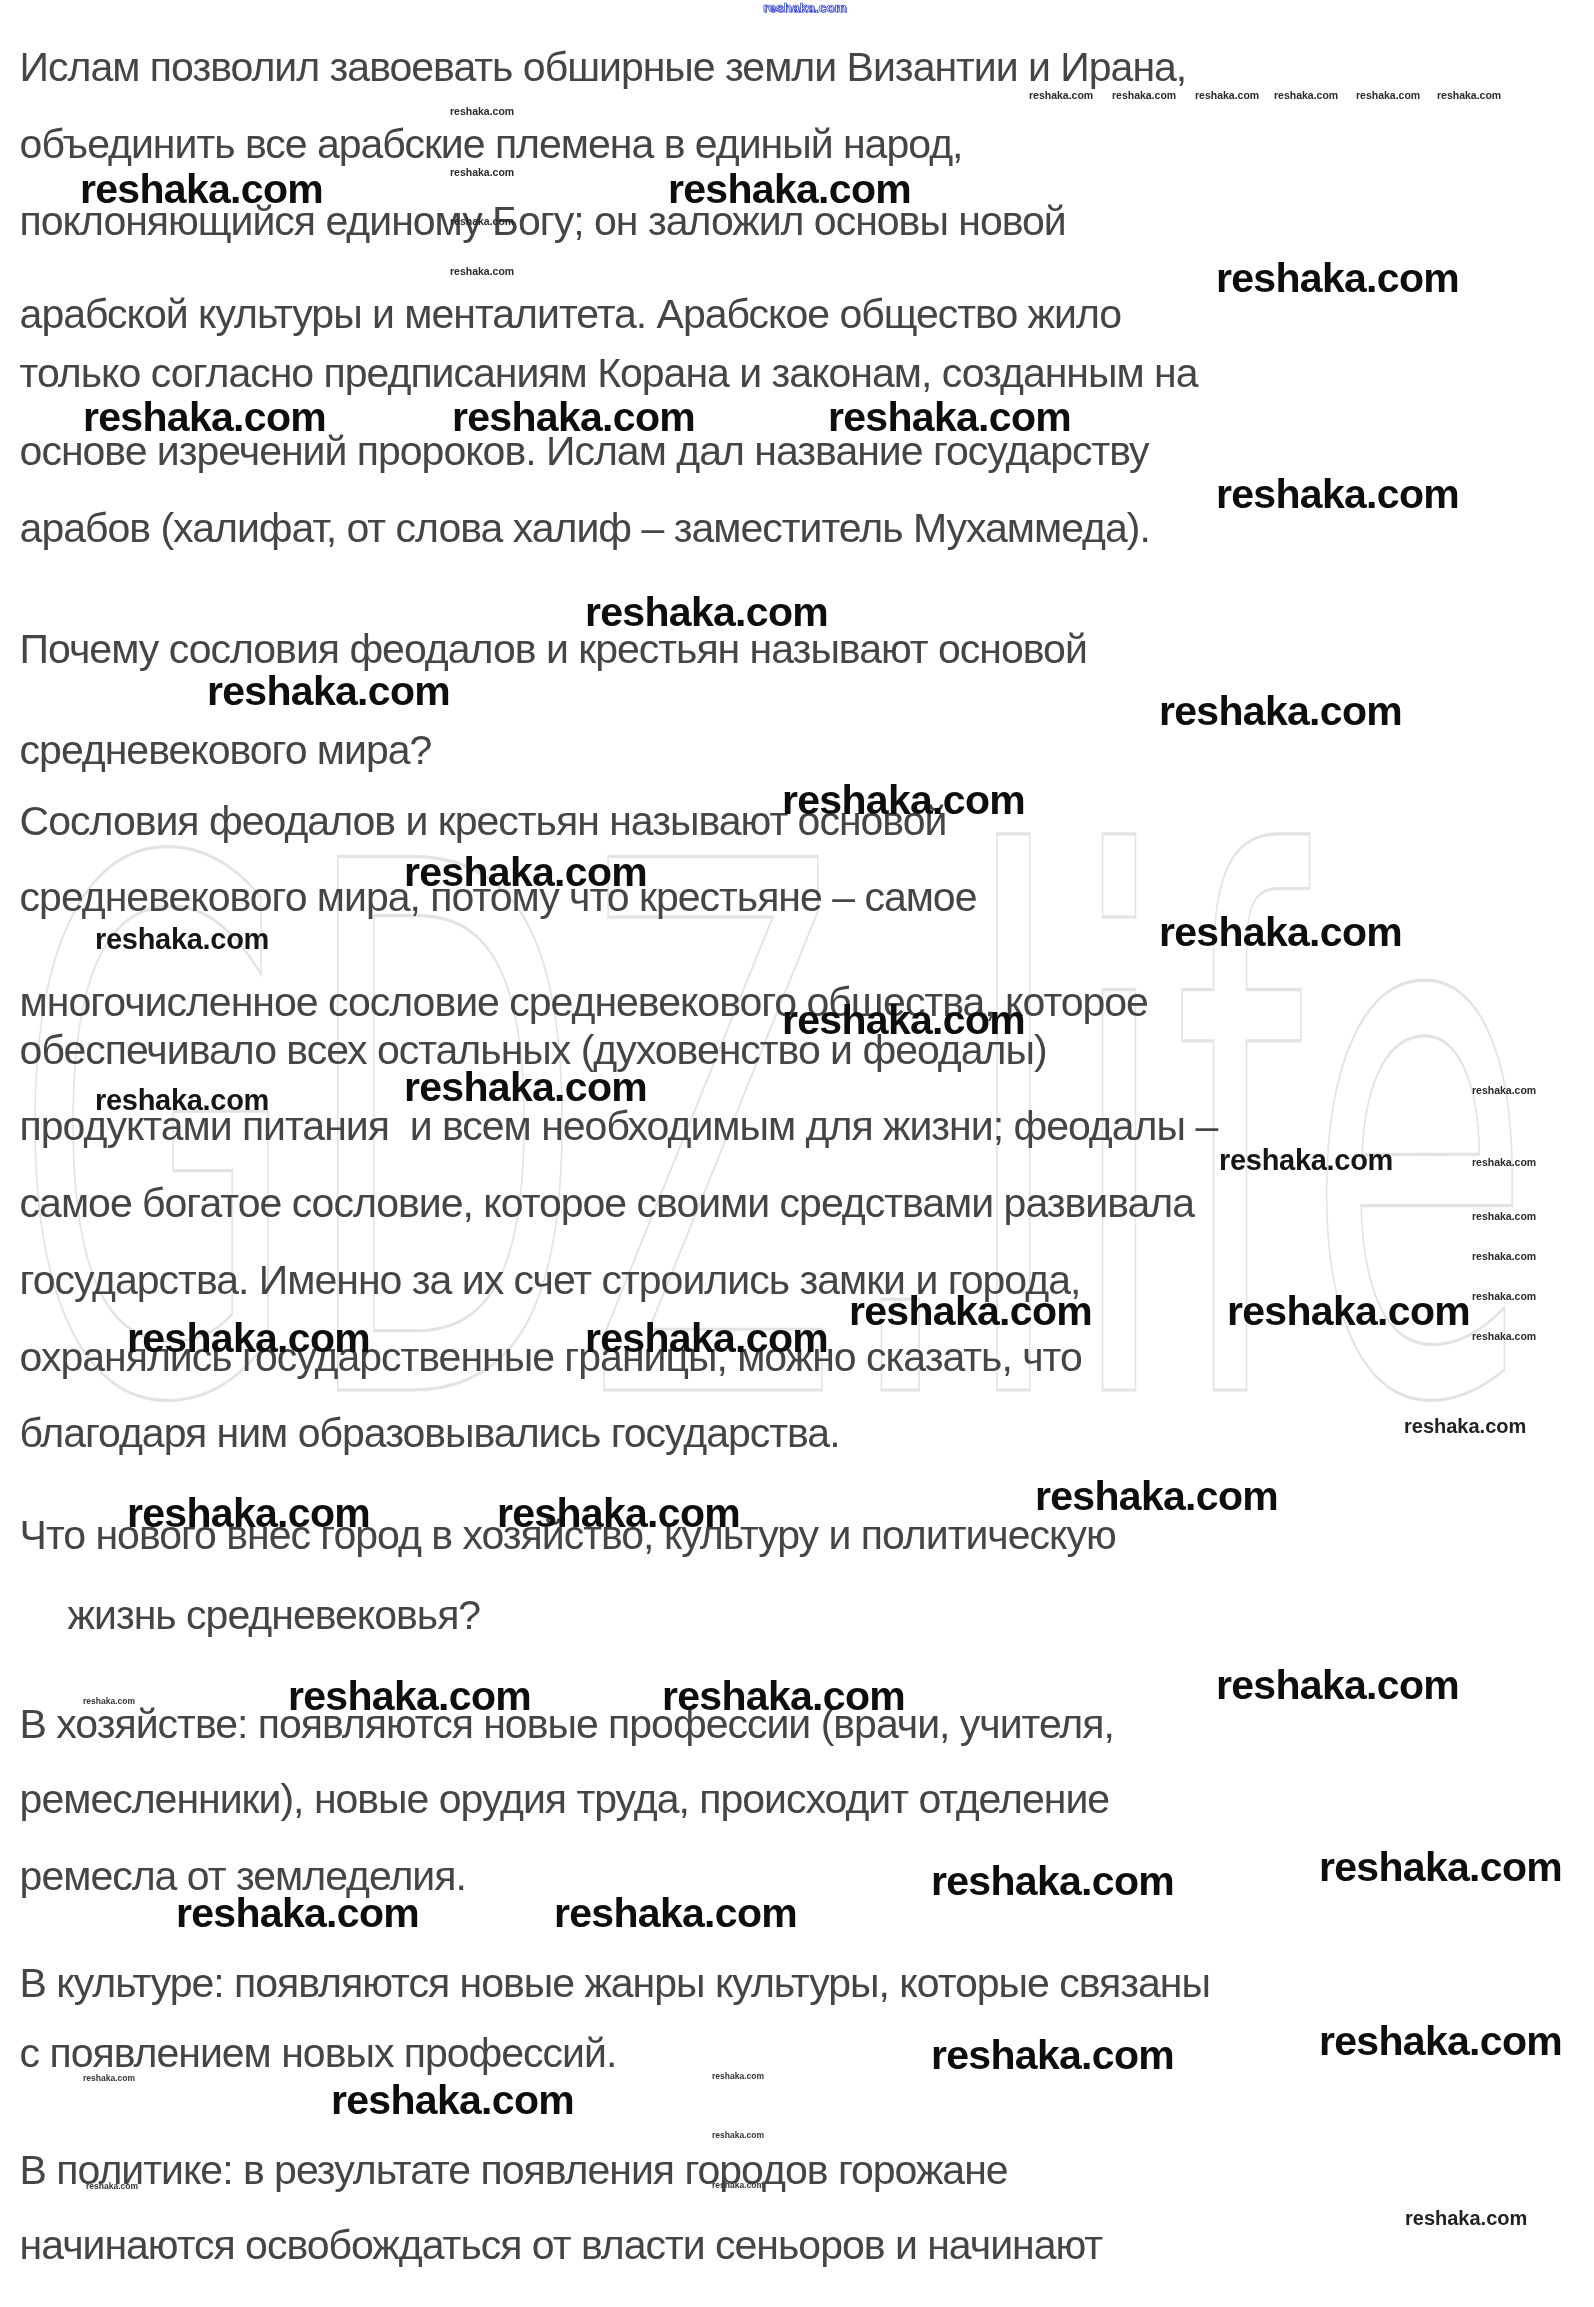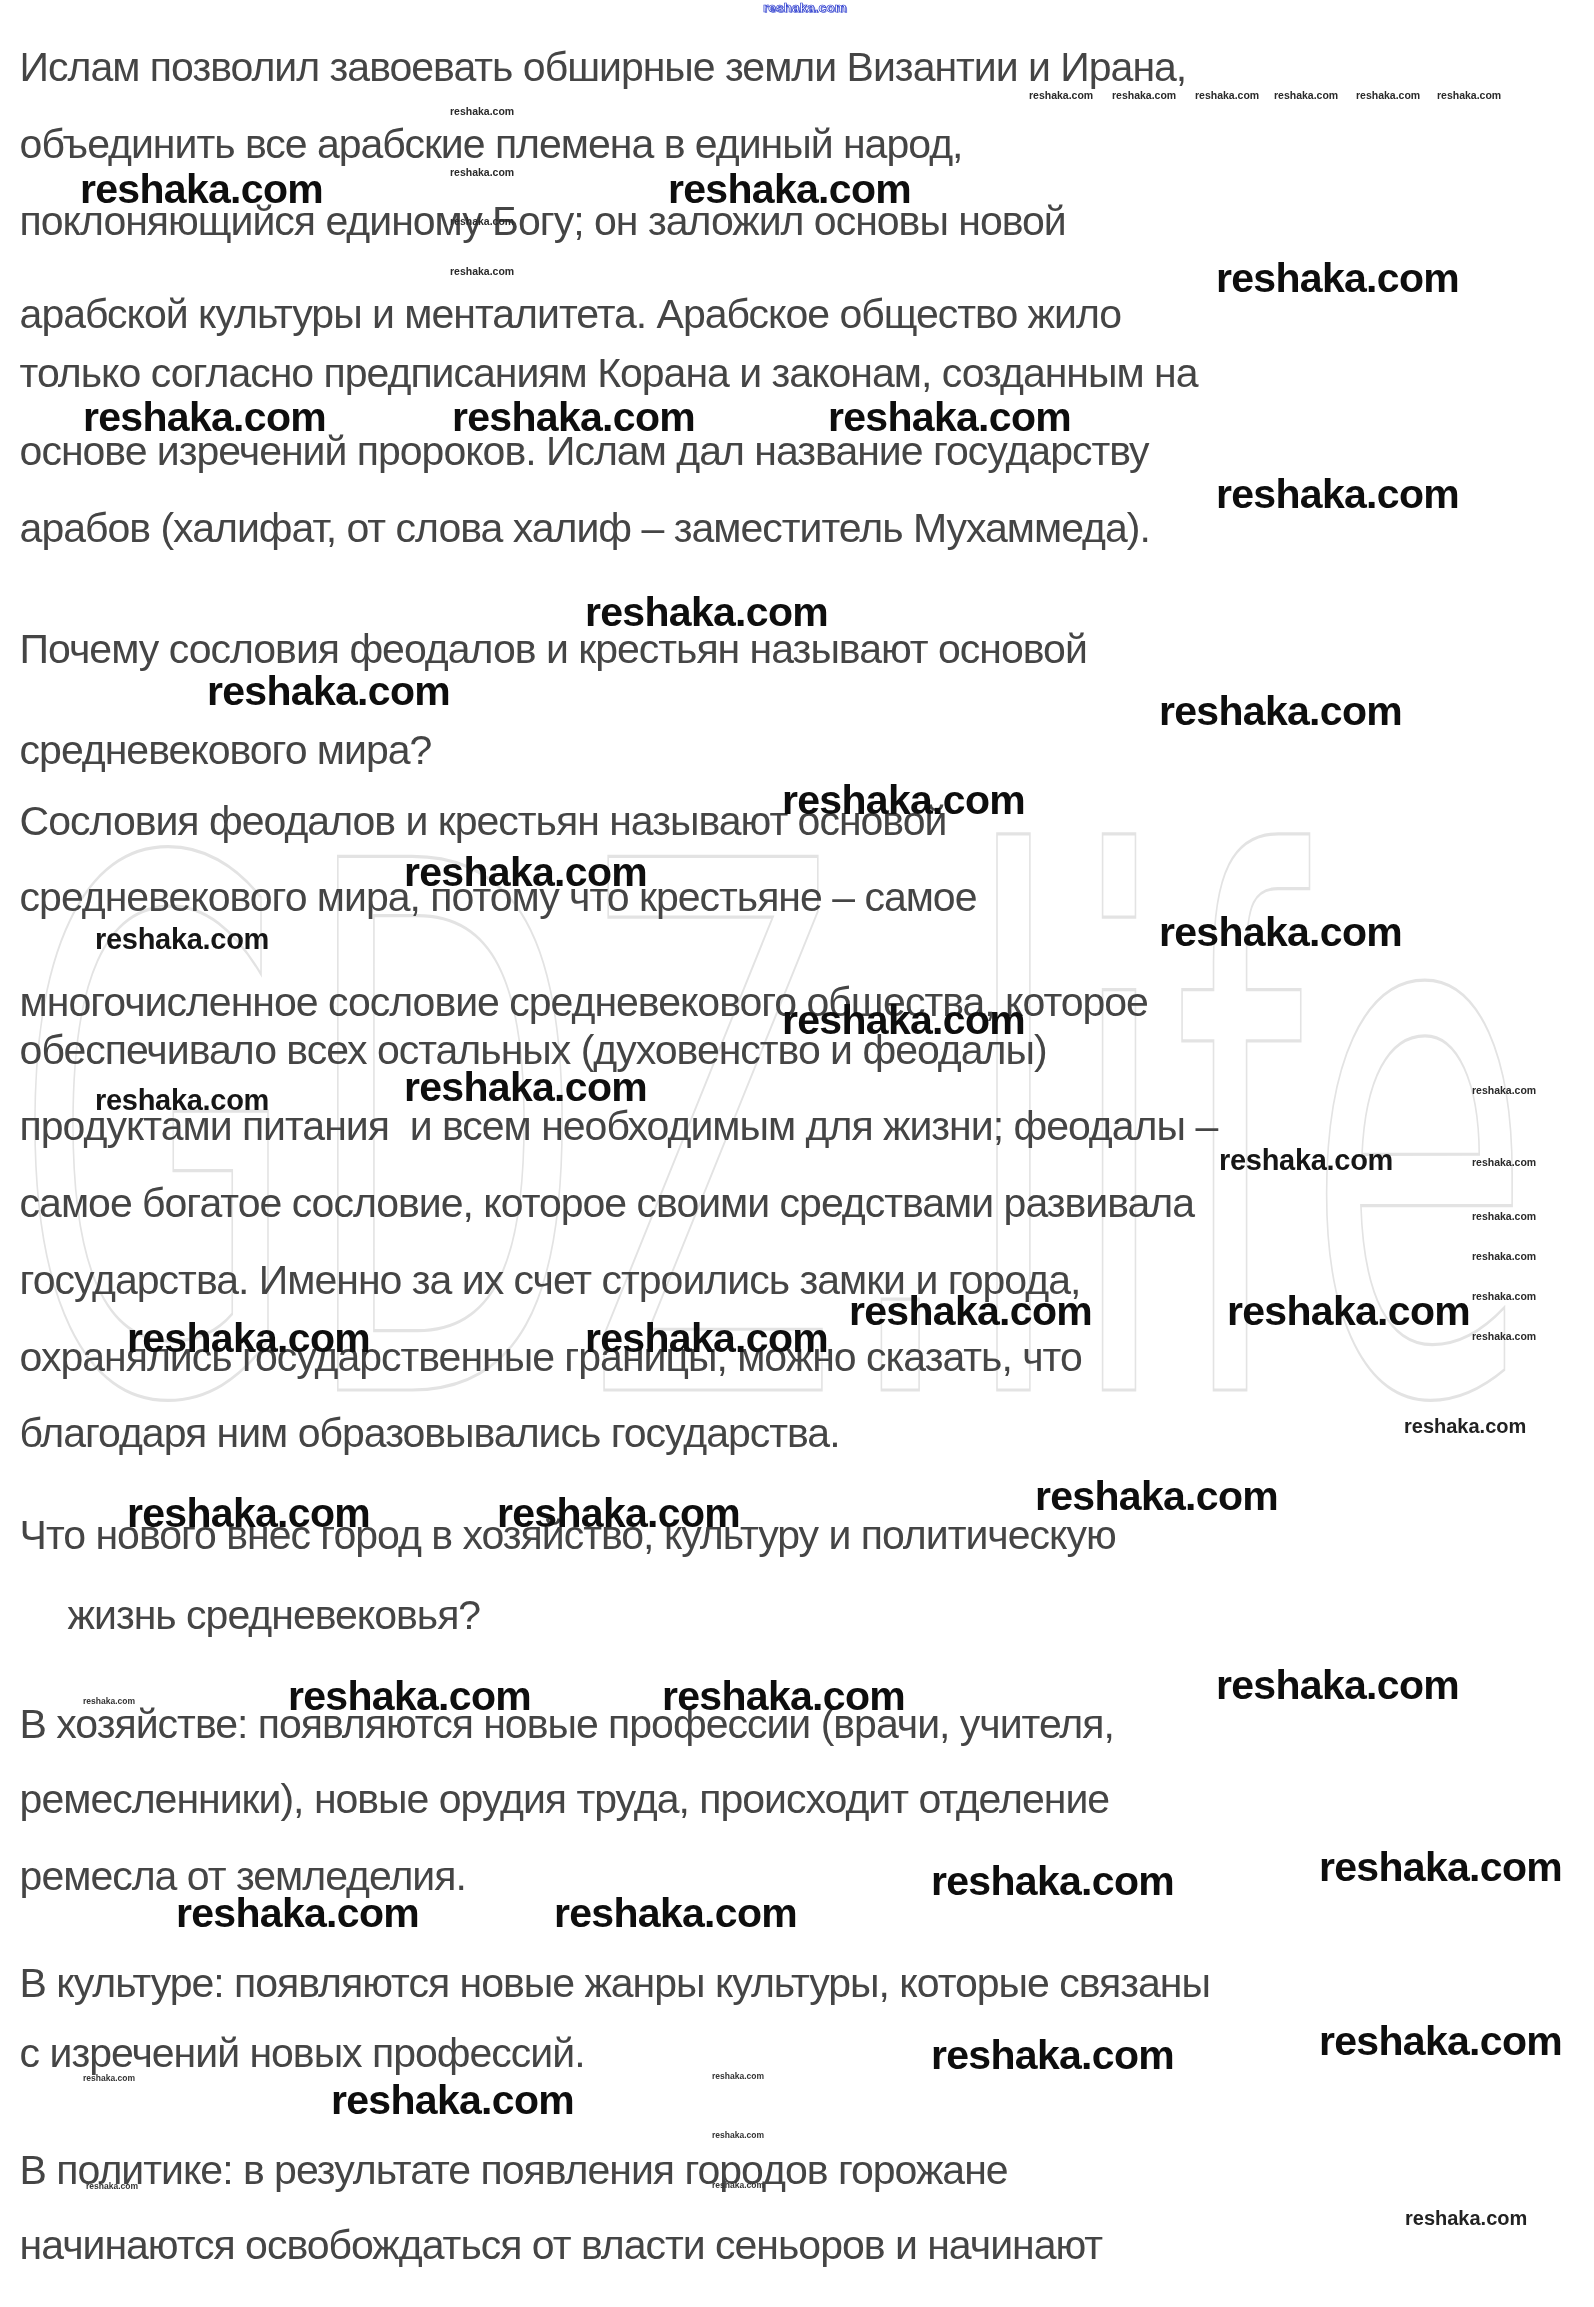--- a/index.html
+++ b/index.html
@@ -97,21 +97,21 @@
       <div class="line" style="top: 1515px;">Что нового внес город в хозяйство, культуру и политическую</div>
       <div class="line" style="top: 1595px; margin-left: 48px;">жизнь средневековья?</div>
     </div>
     <div>
       <div class="line" style="top: 1704px;">В хозяйстве: появляются новые профессии (врачи, учителя,</div>
       <div class="line" style="top: 1779px;">ремесленники), новые орудия труда, происходит отделение</div>
       <div class="line" style="top: 1856px;">ремесла от земледелия.</div>
     </div>
     <div>
       <div class="line" style="top: 1963px;">В культуре: появляются новые жанры культуры, которые связаны</div>
-      <div class="line" style="top: 2033px;">с изречений новых профессий.</div>
+      <div class="line" style="top: 2033px;">с появлением новых профессий.</div>
     </div>
     <div>
       <div class="line" style="top: 2150px;">В политике: в результате появления городов горожане</div>
       <div class="line" style="top: 2225px;">начинаются освобождаться от власти сеньоров и начинают</div>
     </div>
   </div>
 
 <div id="watermark-layer">
     <span class="wm wm-blue" style="left: 763px; top: 1.3px;">reshaka.com</span>
     <span class="wm wm-xs" style="left: 1029px; top: 90px;">reshaka.com</span>

